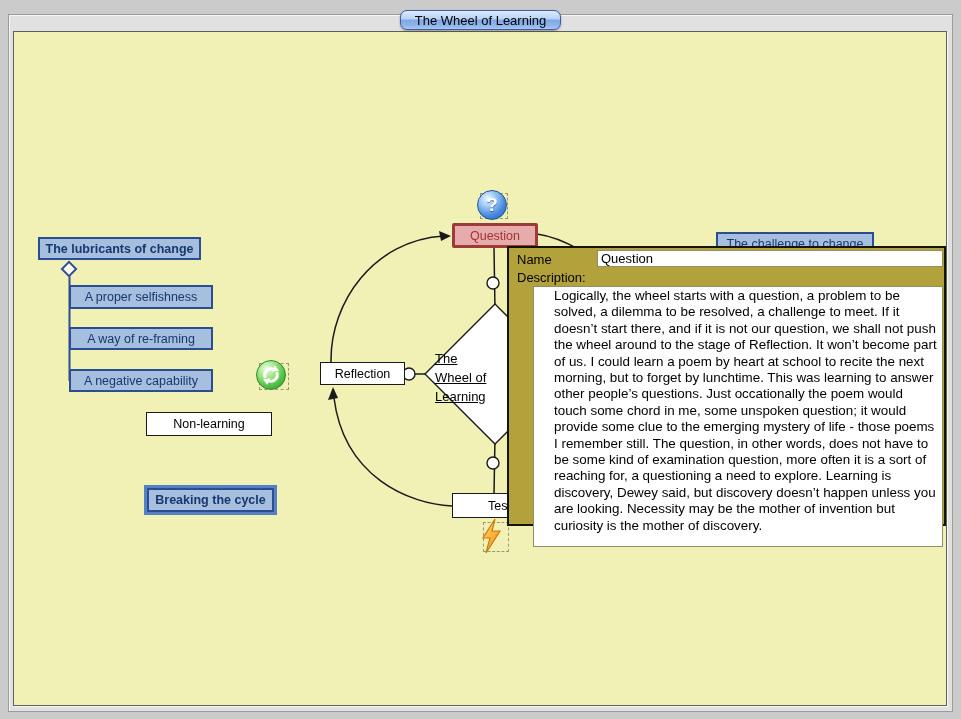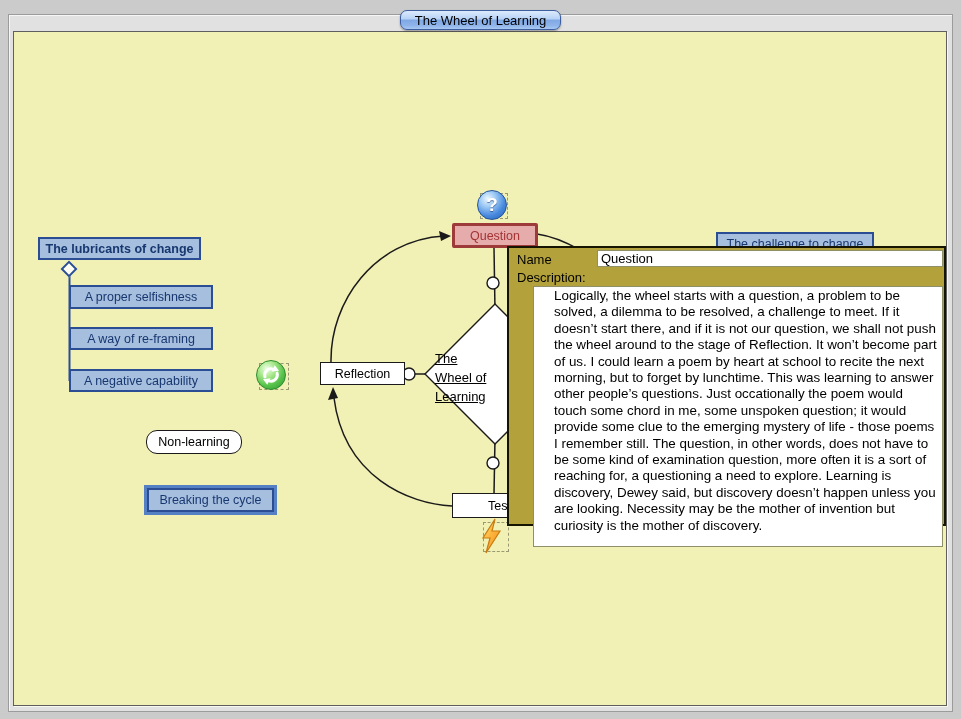--- a/index.html
+++ b/index.html
@@ -121,24 +121,24 @@
   <div class="node blue" style="left:55px;top:253px;width:144px;height:24px;">
     <span>A proper selfishness</span>
   </div>
   <div class="node blue" style="left:55px;top:295px;width:144px;height:23px;">
     <span>A way of re-framing</span>
   </div>
   <div class="node blue" style="left:55px;top:337px;width:144px;height:23px;">
     <span>A negative capability</span>
   </div>
 
-  <div class="node white" style="left:132px;top:398px;width:96px;height:24px;border-radius:11px;">
+  <div class="node white" style="left:132px;top:380px;width:126px;height:24px;">
     <span>Non-learning</span>
   </div>
-  <div class="node blue sel" style="left:133px;top:456px;width:127px;height:24px;">
+  <div class="node blue sel" style="left:133px;top:456px;width:127px;height:24px;font-weight:bold;">
     <span>Breaking the cycle</span>
   </div>
 
   <div class="node white" style="left:276px;top:330px;width:85px;height:23px;margin-left:30px;">
     <span>Reflection</span>
   </div>
   <div class="node qnode" style="left:438px;top:191px;width:86px;height:25px;">
     <span>Question</span>
   </div>
   <div class="node white" style="left:438px;top:461px;width:95px;height:25px;">

